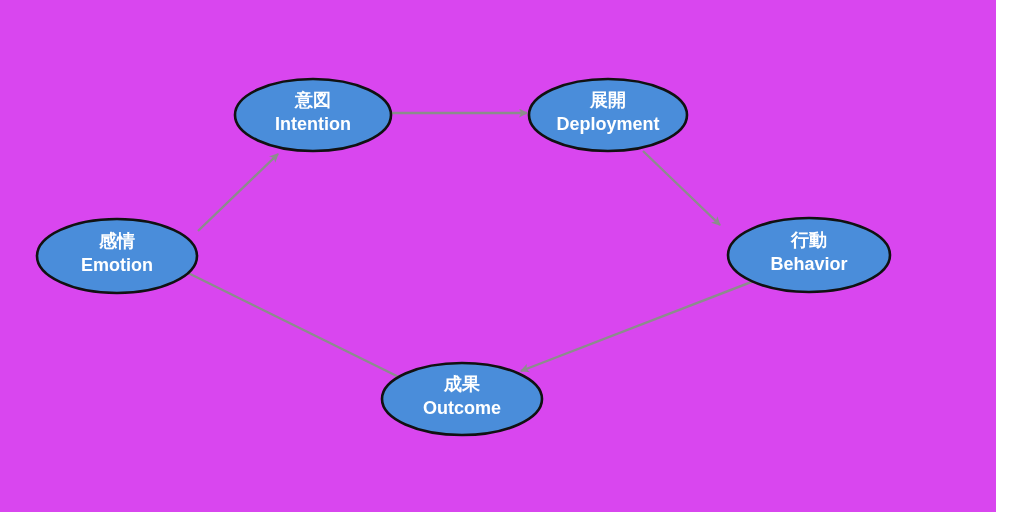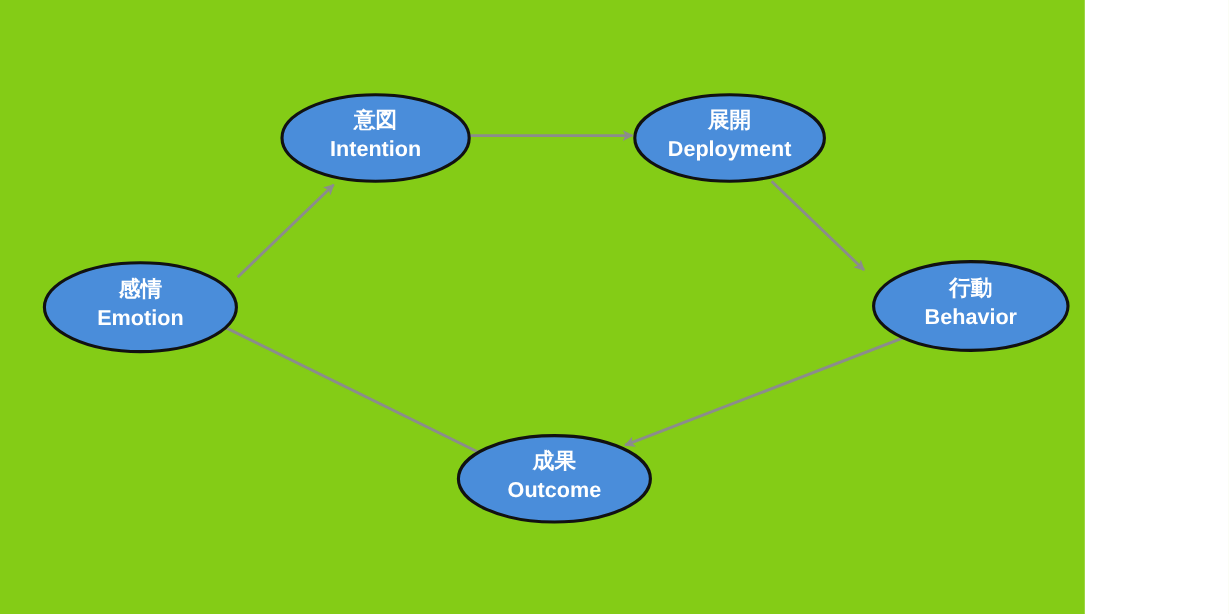--- a/index.html
+++ b/index.html
@@ -3,23 +3,23 @@
 <meta charset="utf-8">
 <style>
   html, body {
     margin: 0;
     padding: 0;
     background: #ffffff;
     font-family: "Liberation Sans", "DejaVu Sans", sans-serif;
   }
   .canvas {
     position: relative;
-    width: 904px;
+    width: 996px;
     height: 512px;
-    background: #84cc16;
+    background: #d946ef;
     overflow: hidden;
   }
   svg { display: block; }
   .node-ellipse {
     stroke-width: 2.6px;
   }
   .node-label {
     font-family: "Liberation Sans", "DejaVu Sans", sans-serif;
     font-weight: bold;
     font-size: 18px;

